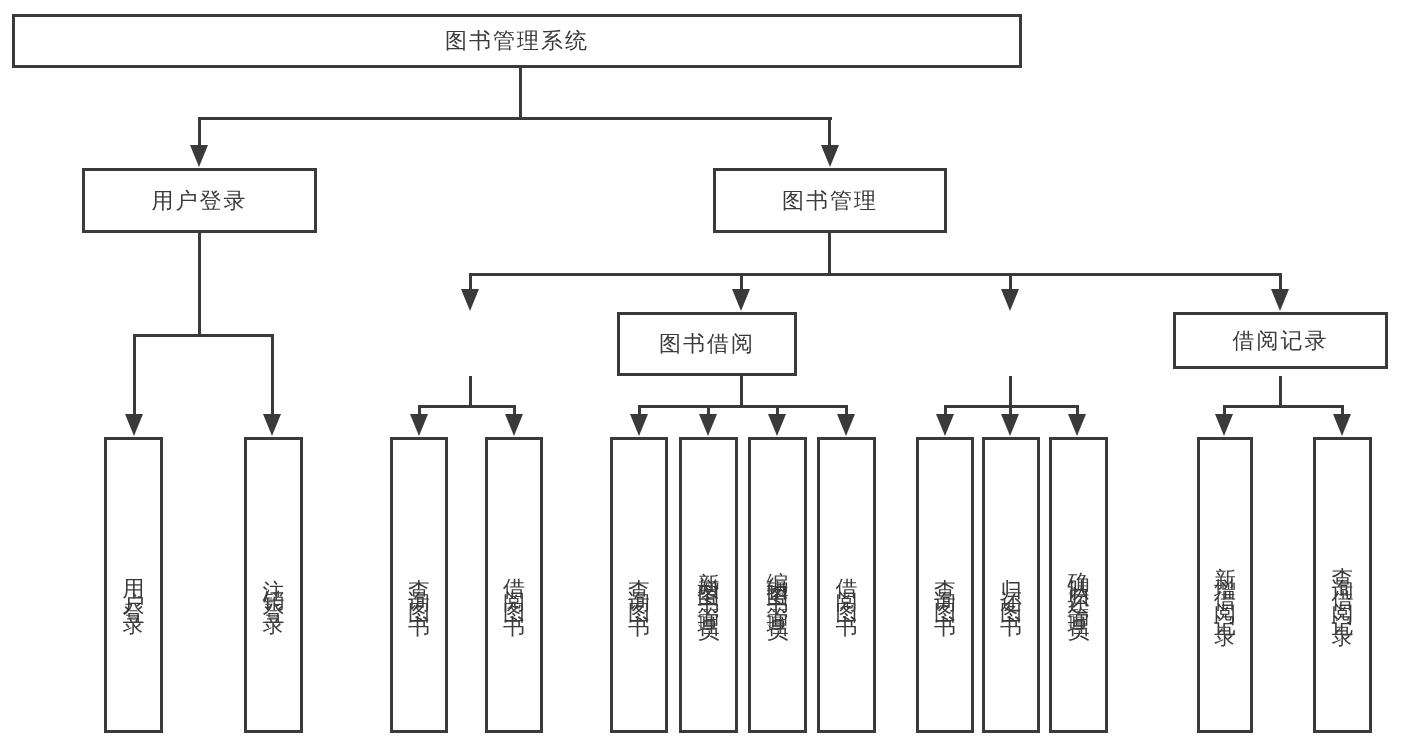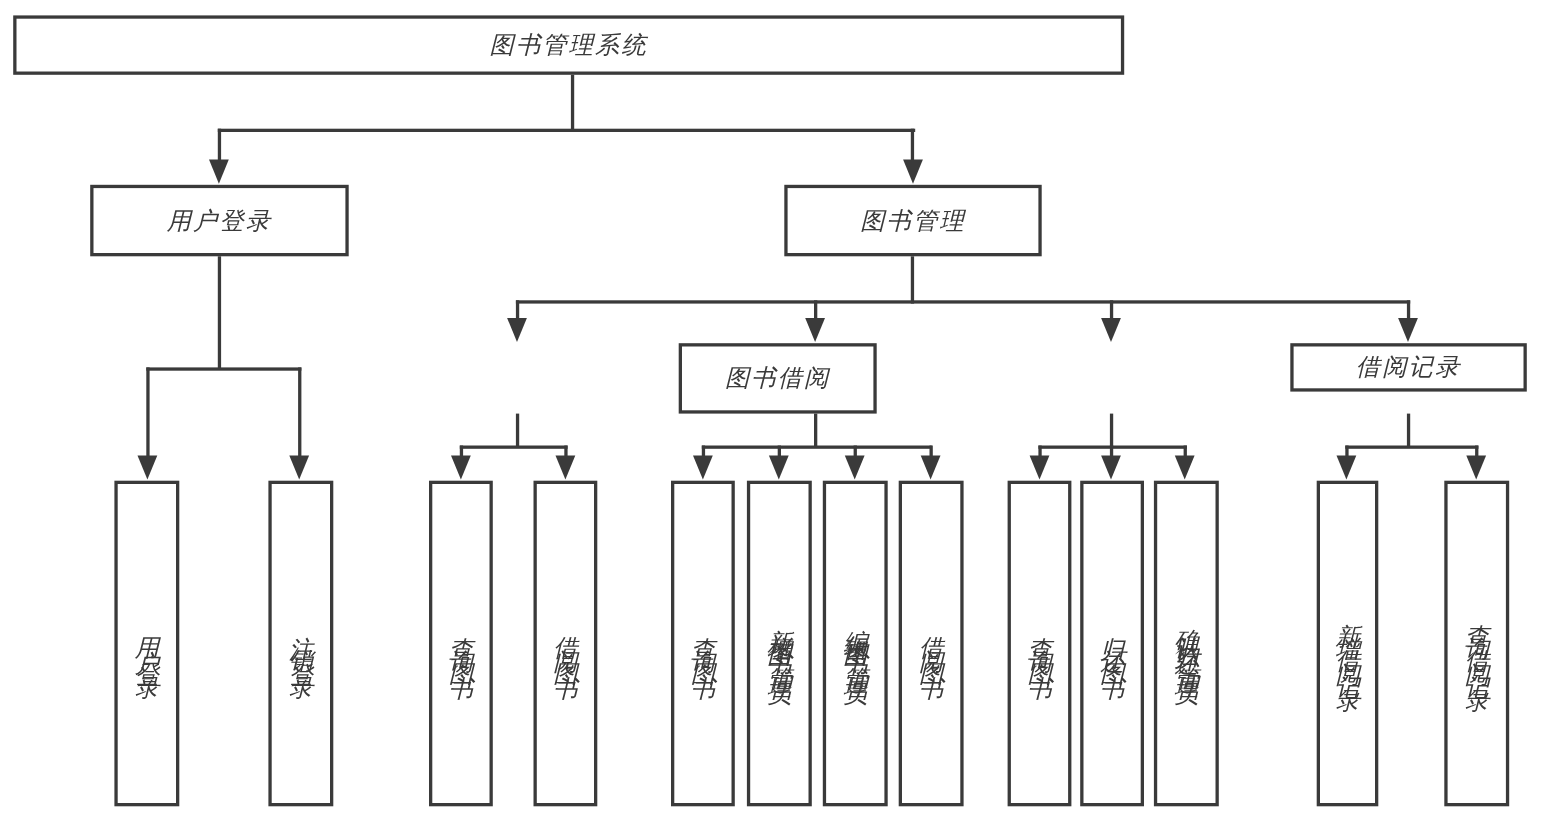--- a/index.html
+++ b/index.html
@@ -11,21 +11,20 @@
     overflow:hidden;
   }
   .box{
     position:absolute;
     box-sizing:border-box;
     border:3px solid #3a3a3a;
     background:#ffffff;
     display:flex;
     align-items:center;
     justify-content:center;
-    font-style:italic;
   }
   .hlabel{
     color:#3a3a3a;
     font-size:22px;
     letter-spacing:2px;
     white-space:nowrap;
   }
   .vlabel{
     color:#3a3a3a;
     font-size:22px;
@@ -89,21 +88,21 @@
   <div class="vl" style="left:740px;top:273px;height:20px"></div>
   <div class="ah" style="left:732px;top:289px"></div>
   <div class="vl" style="left:1009px;top:273px;height:20px"></div>
   <div class="ah" style="left:1001px;top:289px"></div>
   <div class="vl" style="left:1279px;top:273px;height:20px"></div>
   <div class="ah" style="left:1271px;top:289px"></div>
 
   <div class="box" style="left:617px;top:312px;width:180px;height:64px">
     <span class="hlabel">图书借阅</span>
   </div>
-  <div class="box" style="left:1173px;top:312px;width:215px;height:44px">
+  <div class="box" style="left:1173px;top:312px;width:215px;height:57px">
     <span class="hlabel">借阅记录</span>
   </div>
 
   <div class="vl" style="left:469px;top:376px;height:31px"></div>
   <div class="hl" style="left:418px;top:405px;width:98px"></div>
   <div class="vl" style="left:418px;top:405px;height:13px"></div>
   <div class="ah" style="left:410px;top:414px"></div>
   <div class="vl" style="left:513px;top:405px;height:13px"></div>
   <div class="ah" style="left:505px;top:414px"></div>
 

